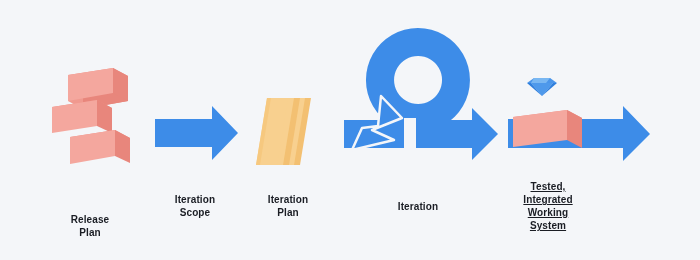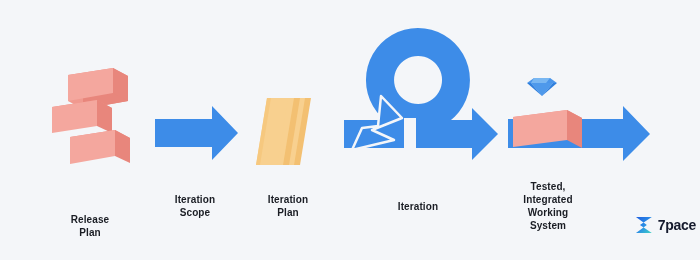--- a/index.html
+++ b/index.html
@@ -146,32 +146,19 @@
 Plan</div>
 
   <div class="label" style="left:155px; top:193px; width:80px;">Iteration
 Scope</div>
 
   <div class="label" style="left:248px; top:193px; width:80px;">Iteration
 Plan</div>
 
   <div class="label" style="left:378px; top:200px; width:80px;">Iteration</div>
 
-  <div class="label" style="left:505px; top:180px; width:86px;">Tested,
+  <div class="label" style="left:505px; top:180px; width:86px;text-decoration:underline;">Tested,
 Integrated
 Working
 System</div>
 
-  <div id="logo-wrap">
-    <svg width="20" height="20" viewBox="0 0 20 20">
-      <defs>
-        <linearGradient id="g7p" x1="0" y1="0" x2="1" y2="1">
-          <stop offset="0" stop-color="#1f5fe0"></stop>
-          <stop offset="0.5" stop-color="#2a8be6"></stop>
-          <stop offset="1" stop-color="#3fd3c4"></stop>
-        </linearGradient>
-      </defs>
-      <polygon points="2,2 18,2 6,10 18,18 2,18 13,10" fill="url(#g7p)"></polygon>
-    </svg>
-    <span id="logo-text">7pace</span>
-  </div>
 
 </div>
 
 </body></html>

